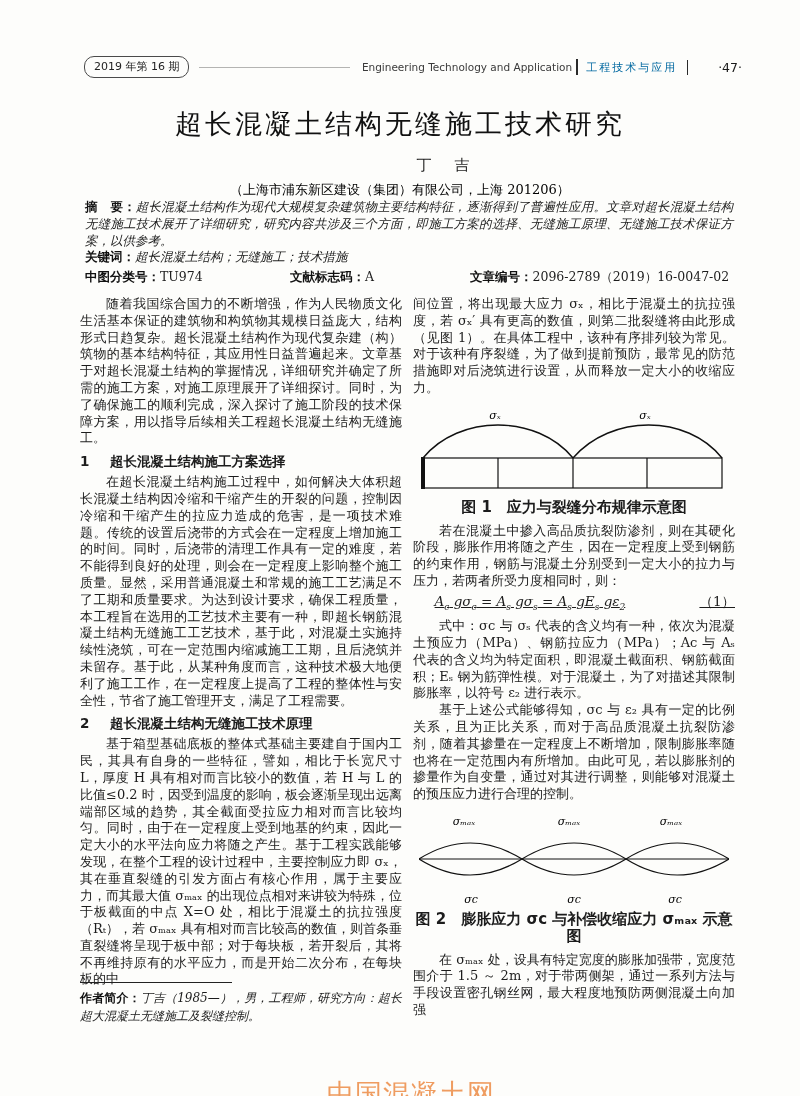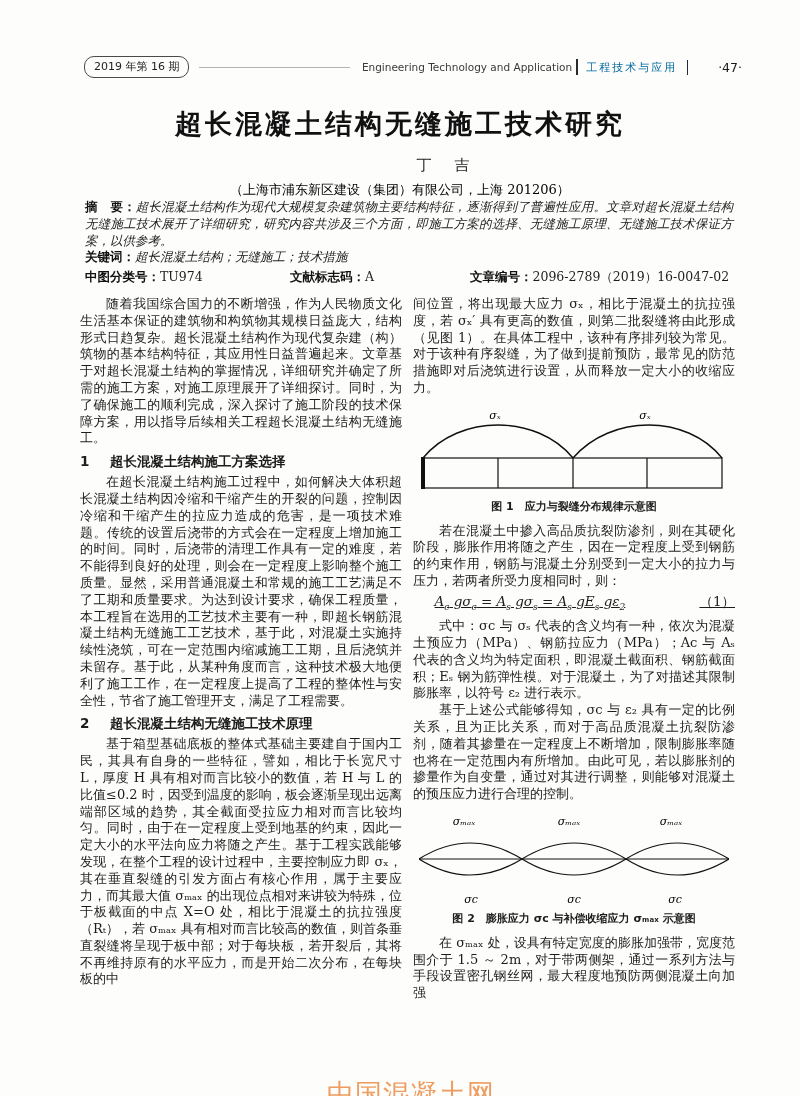--- a/index.html
+++ b/index.html
@@ -23,21 +23,21 @@
   .journal-en { font-size:10.5px; color:#3a3a3a; white-space:nowrap; }
   .hdr-div-strong { width:2px; height:16px; background:#2a2a2a; margin:0 8px 0 4px; }
   .hdr-div-thin   { width:1px; height:15px; background:#2a2a2a; margin:0 10px; }
   .section-cn { font-size:11px; font-weight:normal; letter-spacing:2px; color:#0369a1; white-space:nowrap; }
   .page-num { font-size:12.5px; color:#1a1a1a; margin-left:20px; white-space:nowrap; }
 
   
   .title {
     position:absolute; top:106px; left:0; width:100%; text-align:center;
     font-family:"DejaVu Sans", "Liberation Sans", sans-serif;
-    font-weight:bold; font-size:27px; letter-spacing:3px; color:#111;
+    font-weight:normal; font-size:27px; letter-spacing:3px; color:#111;
   }
   .author {
     position:absolute; top:156px; left:0; width:100%; text-align:center;
     font-size:15px; letter-spacing:4px; color:#1a1a1a;padding-left:45px;
   }
   .affiliation {
     position:absolute; top:181px; left:0; width:100%; text-align:center;
     font-size:13px; color:#000000;
   }
 
@@ -75,21 +75,21 @@
     padding-left:1.6em; margin:3px 0 3px; font-size:13.5px;text-decoration:underline;
   }
   .formula-expr { font-style:italic; font-family:"DejaVu Serif", serif; }
   .formula-no { font-style:normal; }
 
   
   .figure { margin:9px 0 7px; text-align:center; }
   .figure svg { display:block; margin:0 auto; }
   .fig-caption {
     font-family:"DejaVu Sans", "Liberation Sans", sans-serif;
-    font-weight:bold; font-size:11px; margin-top:5px; text-indent:0 !important;
+    font-weight:bold; font-size:15px; margin-top:5px; text-indent:0 !important;
     text-align:center !important;
   }
   .fig-label { font-size:11px; font-style:italic; font-family:"DejaVu Serif", serif; }
 
   
   .bio {
     position:absolute; left:80px; top:982px; width:322px;
     font-size:12px; line-height:17.5px; text-align:justify;
   }
   .bio-rule { width:152px; border-top:1.3px solid #222; margin-bottom:7px; }
@@ -184,16 +184,20 @@
         <text x="52" y="91" text-anchor="middle" class="fig-label">σc</text>
         <text x="155" y="91" text-anchor="middle" class="fig-label">σc</text>
         <text x="256" y="91" text-anchor="middle" class="fig-label">σc</text>
       </svg>
       <div class="fig-caption">图 2　膨胀应力 σc 与补偿收缩应力 σₘₐₓ 示意图</div>
     </div>
 
     <p>在 σₘₐₓ 处，设具有特定宽度的膨胀加强带，宽度范围介于 1.5 ～ 2m，对于带两侧架，通过一系列方法与手段设置密孔钢丝网，最大程度地预防两侧混凝土向加强</p>
   </div>
 
+  <div class="bio">
+    <div class="bio-rule"></div>
+    <div class="kai"><span class="meta-label">作者简介：</span><span>丁吉（1985—），男，工程师，研究方向：超长超大混凝土无缝施工及裂缝控制。</span></div>
+  </div>
 
   <div class="watermark" style="color: rgb(239, 156, 96);">中国混凝土网</div>
 
 </div>
 
 </body></html>

